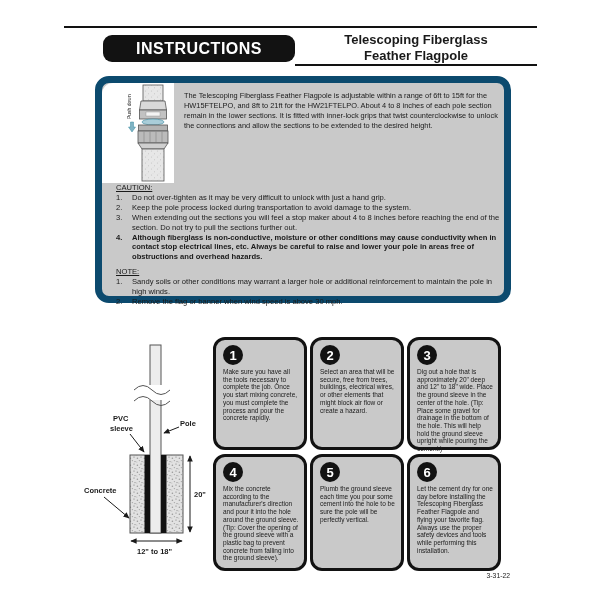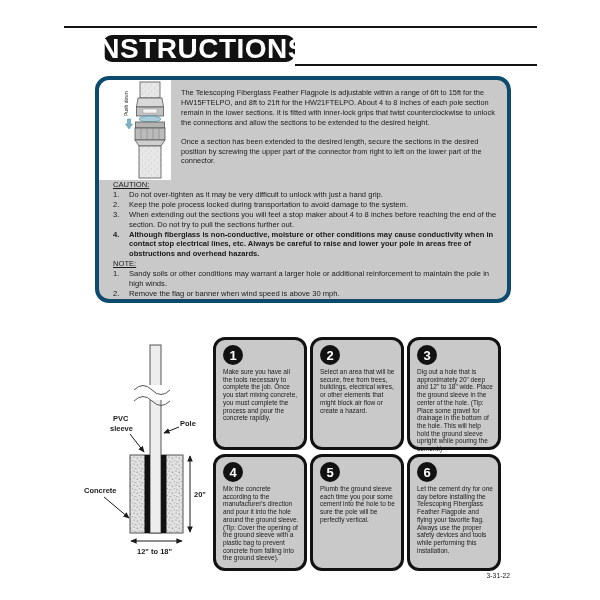--- a/index.html
+++ b/index.html
@@ -2,34 +2,34 @@
 <html><head>
 <meta charset="utf-8">
 <style>
   html,body { margin:0; padding:0; background:#fff; }
   .page { position:relative; width:600px; height:600px; background:#ffffff;
           font-family:"Liberation Sans", sans-serif; color:#1a1a1a; overflow:hidden; }
 
   .top-rule   { position:absolute; left:64px;  top:26px; width:473px; height:2px; background:#121212; }
   .banner     { position:absolute; left:103px; top:35px; width:192px; height:27px; background:#121212;
                 border-radius:9px; display:flex; align-items:center; justify-content:center; }
-  .banner span{ color:#fff; font-weight:700; font-size:28px; letter-spacing:.5px; }
+  .banner span{ color:#fff; font-weight:700; font-size:16px; letter-spacing:.5px; }
   .doc-title  { position:absolute; left:295px; top:32px; width:242px; text-align:center;
                 font-size:13px; font-weight:700; line-height:16px; }
   .title-rule { position:absolute; left:295px; top:64px; width:242px; height:2px; background:#121212; }
 
   .main-box   { position:absolute; left:95px; top:76px; width:416px; height:227px; background:#c9c9c9;
-                border:4px solid #0c4a6e; border-radius:14px; box-sizing:border-box; }
+                border:7px solid #0c4a6e; border-radius:14px; box-sizing:border-box; }
   .fig-connector { position:absolute; left:0; top:0; width:72px; height:100px; background:#fff;
                 border-top-left-radius:11px; }
   .mb-paras   { position:absolute; left:82px; top:8px; width:322px; font-size:7.4px; line-height:9.9px; }
   .mb-paras p { margin:0 0 9px 0; }
   .mb-lists   { position:absolute; left:14px; top:100px; width:390px; font-size:7.6px; line-height:9.9px; }
   .subhead    { font-weight:400; text-decoration:underline; }
-  .note-head  { }
+  .note-head  { margin-top:5px; }
   .li         { display:flex; }
   .li .num    { width:16px; flex:0 0 16px; }
   .li .txt    { flex:1; }
   .li.bold    { font-weight:700; }
 
   .intro      { position:absolute; left:97px; top:309px; font-size:8px; line-height:10.5px; }
 
   .fig-ground { position:absolute; left:80px; top:337px; width:135px; height:240px;text-align:right; }
 
   .step       { position:absolute; width:94px; background:#c9c9c9; border:3px solid #121212;
@@ -56,20 +56,24 @@
 <body>
 
 <div class="page">
 
   <div class="top-rule"></div>
 
   <div class="banner">
     <span>INSTRUCTIONS</span>
   </div>
 
+  <div class="doc-title">
+    <div>Telescoping Fiberglass</div>
+    <div>Feather Flagpole</div>
+  </div>
   <div class="title-rule"></div>
 
   <div class="main-box">
 
     <div class="fig-connector">
       <svg width="72" height="100" viewBox="0 0 72 100">
         <defs>
           <pattern id="speck1" width="6" height="6" patternUnits="userSpaceOnUse">
             <rect width="6" height="6" fill="#e7e7e7"></rect>
             <circle cx="1.5" cy="2" r="0.6" fill="#c4c4c4"></circle>
@@ -94,21 +98,20 @@
 
         <rect x="40" y="66" width="22" height="32" fill="url(#speck1)" stroke="#555" stroke-width="0.8"></rect>
 
         <text class="pushlbl" transform="translate(29,36) rotate(-90)">Push down</text>
         <polygon points="28.5,39 31.5,39 31.5,44 33.5,44 30,49 26.5,44 28.5,44" fill="#7fb3c4" stroke="#3a8ca3" stroke-width="0.5"></polygon>
       </svg>
     </div>
 
     <div class="mb-paras">
       <p>The Telescoping Fiberglass Feather Flagpole is adjustable within a range of 6ft to 15ft for the HW15FTELPO, and 8ft to 21ft for the HW21FTELPO. About 4 to 8 inches of each pole section remain in the lower sections. It is fitted with inner-lock grips that twist counterclockwise to unlock the connections and allow the sections to be extended to the desired height.</p>
-      <p>Once a section has been extended to the desired length, secure the sections in the desired position by screwing the upper part of the connector from right to left on the lower part of the connector.</p>
     </div>
 
     <div class="mb-lists">
       <div class="subhead">CAUTION:</div>
       <div class="li">
         <span class="num">1.</span>
         <span class="txt">Do not over-tighten as it may be very difficult to unlock with just a hand grip.</span>
       </div>
       <div class="li">
         <span class="num">2.</span>

